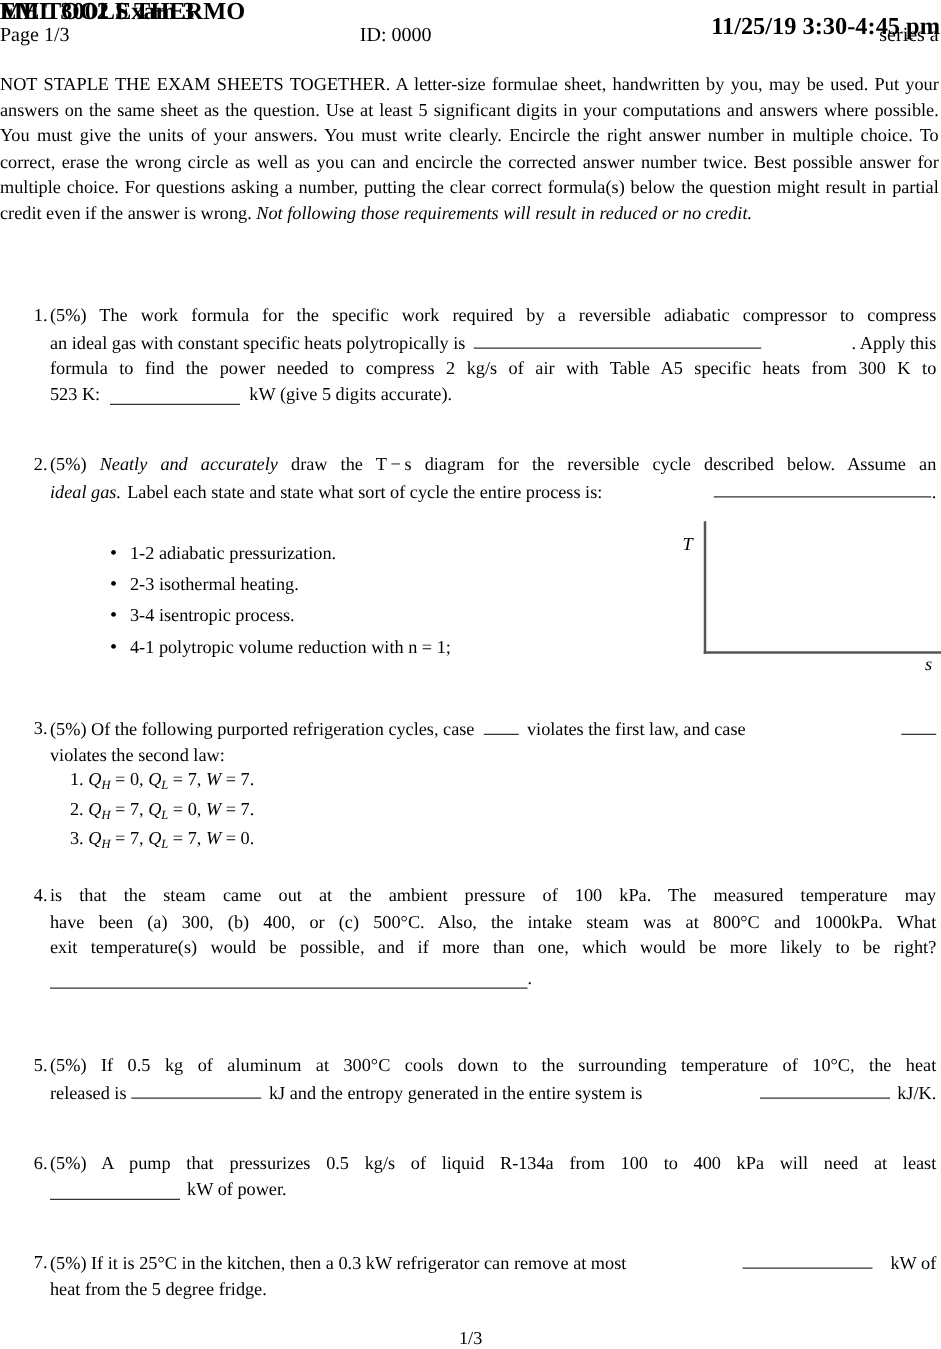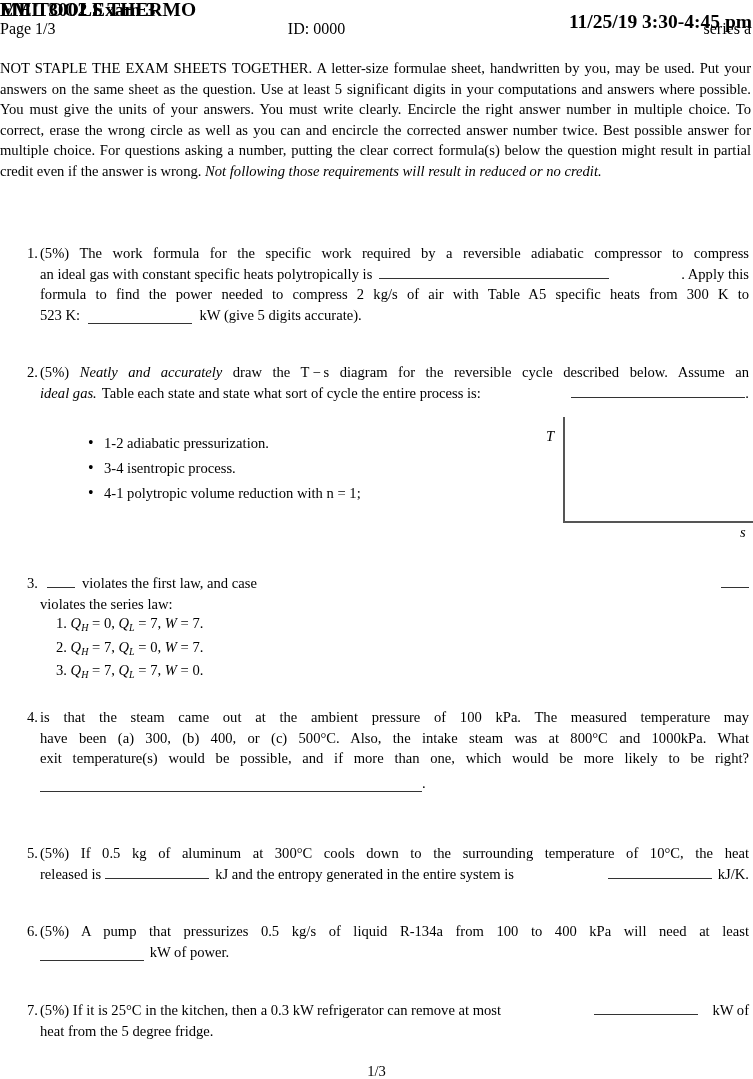--- a/index.html
+++ b/index.html
@@ -64,48 +64,50 @@
 <div class="q" style="top:362px;">
   <span class="qnum">2.</span>
   <div class="qbody">
     <div class="justline">
       <span>(5%)</span>
       <span class="it">Neatly and accurately</span>
       <span>draw the T − s diagram for the reversible cycle described below.  Assume an</span>
     </div>
     <div style="display:flex;align-items:baseline;text-align:right;">
       <span class="it">ideal gas.</span>
-      <span style="margin-left:5px;">Table each state and state what sort of cycle the entire process is:</span>
+      <span style="margin-left:5px;">Label each state and state what sort of cycle the entire process is:</span>
       <span class="blank" style="width:174px;margin-left:auto;"></span>
       <span>.</span>
     </div>
   </div>
 </div>
 <ul class="bul abs" style="left:88px;top:432px;width:400px;">
   <li>1-2 adiabatic pressurization.</li>
+  <li>2-3 isothermal heating.</li>
   <li>3-4 isentropic process.</li>
   <li>4-1 polytropic volume reduction with n = 1;</li>
 </ul>
 
 <div class="abs" style="left:530px;top:410px;width:223px;height:130px;">
   <div class="axis-v" style="left:33px;top:7px;width:1.6px;height:106px;"></div>
   <div class="axis-v" style="left:33px;top:111px;width:190px;height:2px;"></div>
   <span class="abs it" style="left:16px;top:16px;">T</span>
   <span class="abs it" style="left:210px;top:112px;">s</span>
 </div>
 
 <div class="q" style="top:573px;">
   <span class="qnum">3.</span>
   <div class="qbody">
     <div style="display:flex;align-items:baseline;">
+      <span>(5%) Of the following purported refrigeration cycles, case</span>
       <span class="blank" style="width:28px;margin-left:7px;"></span>
       <span style="margin-left:7px;">violates the first law, and case</span>
       <span class="blank" style="width:28px;margin-left:auto;"></span>
     </div>
-    <div>violates the series law:</div>
+    <div>violates the second law:</div>
     <ol class="cases" style="margin-left:16px;">
       <li><span>1.</span> <span class="it">Q</span><span class="sub">H</span> = <span>0</span>, <span class="it">Q</span><span class="sub">L</span> = <span>7</span>, <span class="it">W</span> = <span>7</span>.</li>
       <li><span>2.</span> <span class="it">Q</span><span class="sub">H</span> = <span>7</span>, <span class="it">Q</span><span class="sub">L</span> = <span>0</span>, <span class="it">W</span> = <span>7</span>.</li>
       <li><span>3.</span> <span class="it">Q</span><span class="sub">H</span> = <span>7</span>, <span class="it">Q</span><span class="sub">L</span> = <span>7</span>, <span class="it">W</span> = <span>0</span>.</li>
     </ol>
   </div>
 </div>
 
 <div class="q" style="top:707px;">
   <span class="qnum">4.</span>

